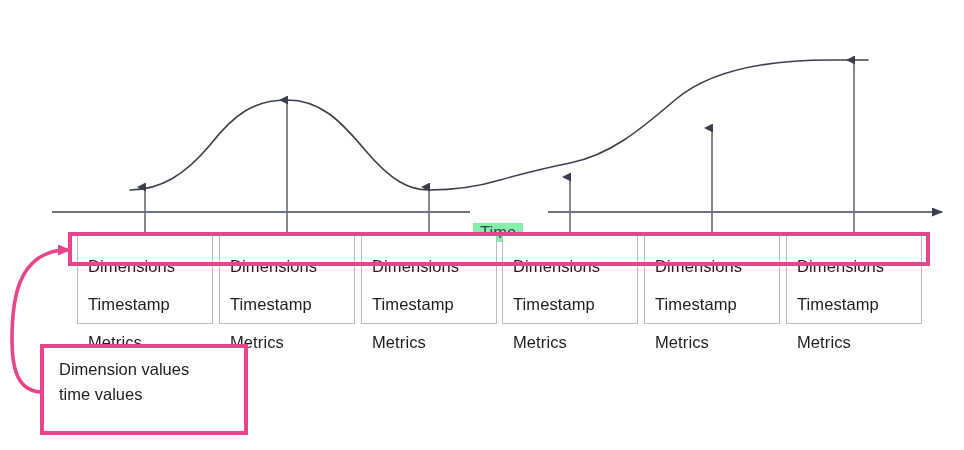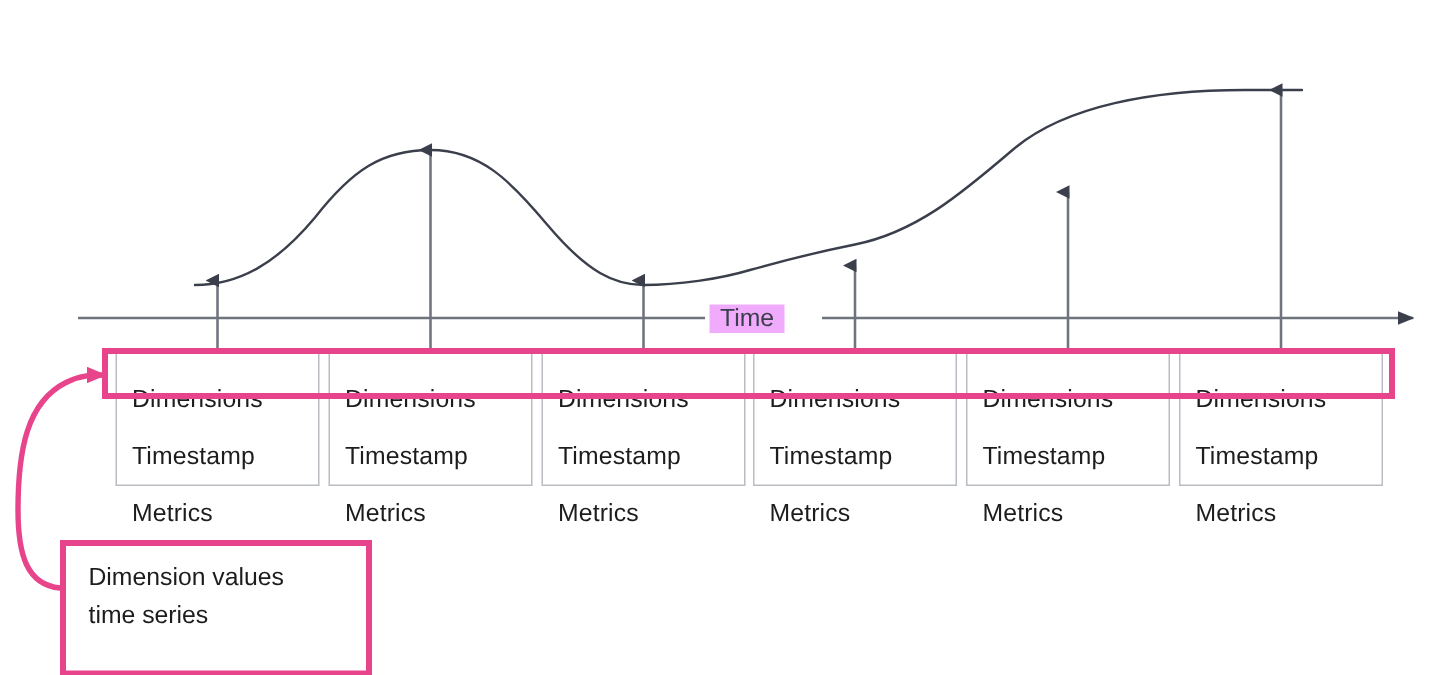--- a/index.html
+++ b/index.html
@@ -57,23 +57,24 @@
   .callout-line {
     font-size: 16.5px;
     line-height: 24.5px;
     color: #1d1d1d;
     white-space: nowrap;
   }
   .axis-label {
     position: absolute;
     font-size: 16.5px;
     color: #3a3f4b;
-    background: #f0abfc;
+    background: #86efac;
     padding: 0 7px;
     white-space: nowrap;
+    margin-top: 20px;
   }
 </style>
 </head>
 <body>
 
 <div id="stage">
 
   <svg id="diagram-svg" viewBox="0 0 964 450">
     <defs>
       <marker id="arrowUp" markerWidth="9" markerHeight="9" refX="4.5" refY="8" orient="auto" markerUnits="userSpaceOnUse">
@@ -147,18 +148,18 @@
   </div>
 
   <div class="record-box" style="left:786px; top:235px; width:136px; height:89px;">
     <div class="record-line">Dimensions</div>
     <div class="record-line">Timestamp</div>
     <div class="record-line">Metrics</div>
   </div>
 
   <div class="highlight-bar" style="left:68px; top:232px; width:862px; height:34px;"></div>
 
-  <div class="callout-box" style="left:40px; top:360px; width:208px; height:91px;">
+  <div class="callout-box" style="left:40px; top:344px; width:208px; height:91px;">
     <div class="callout-line">Dimension values</div>
-    <div class="callout-line">time series</div>
+    <div class="callout-line">time values</div>
   </div>
 
 </div>
 
 </body></html>

